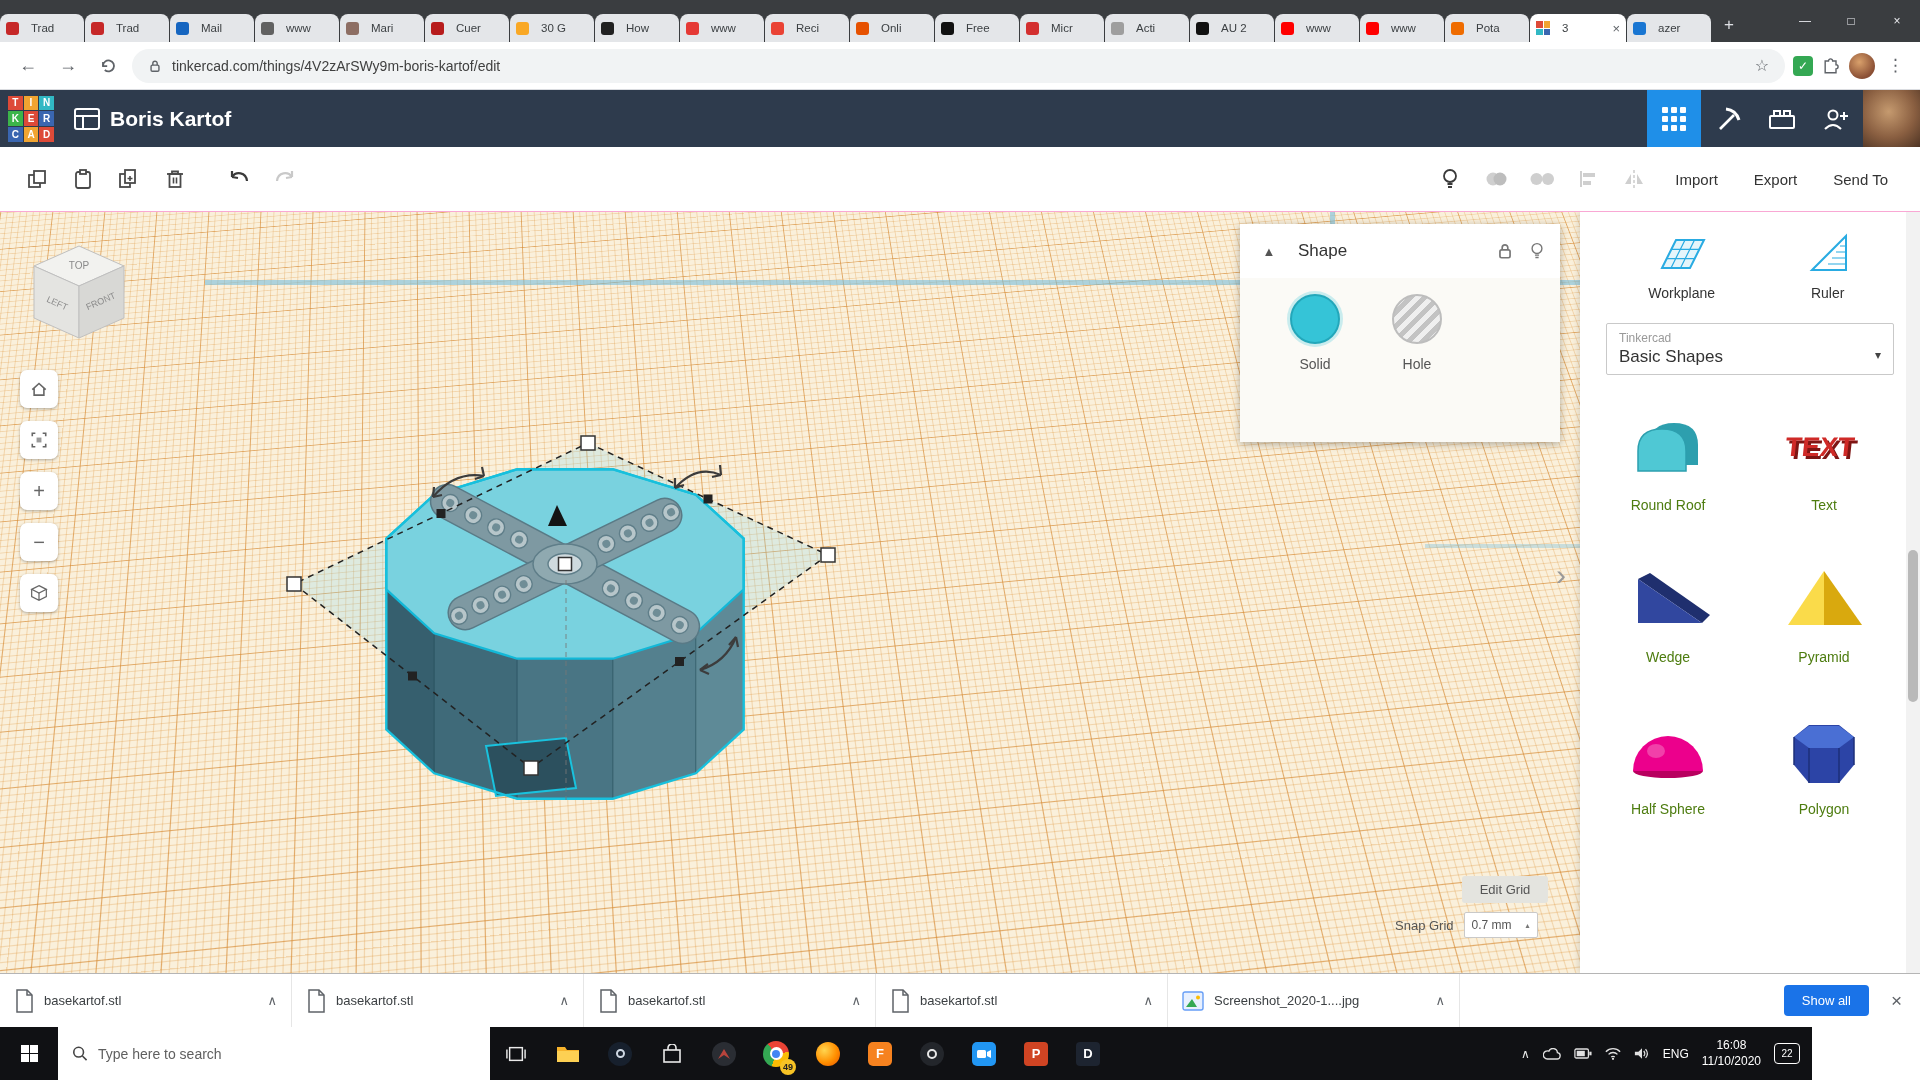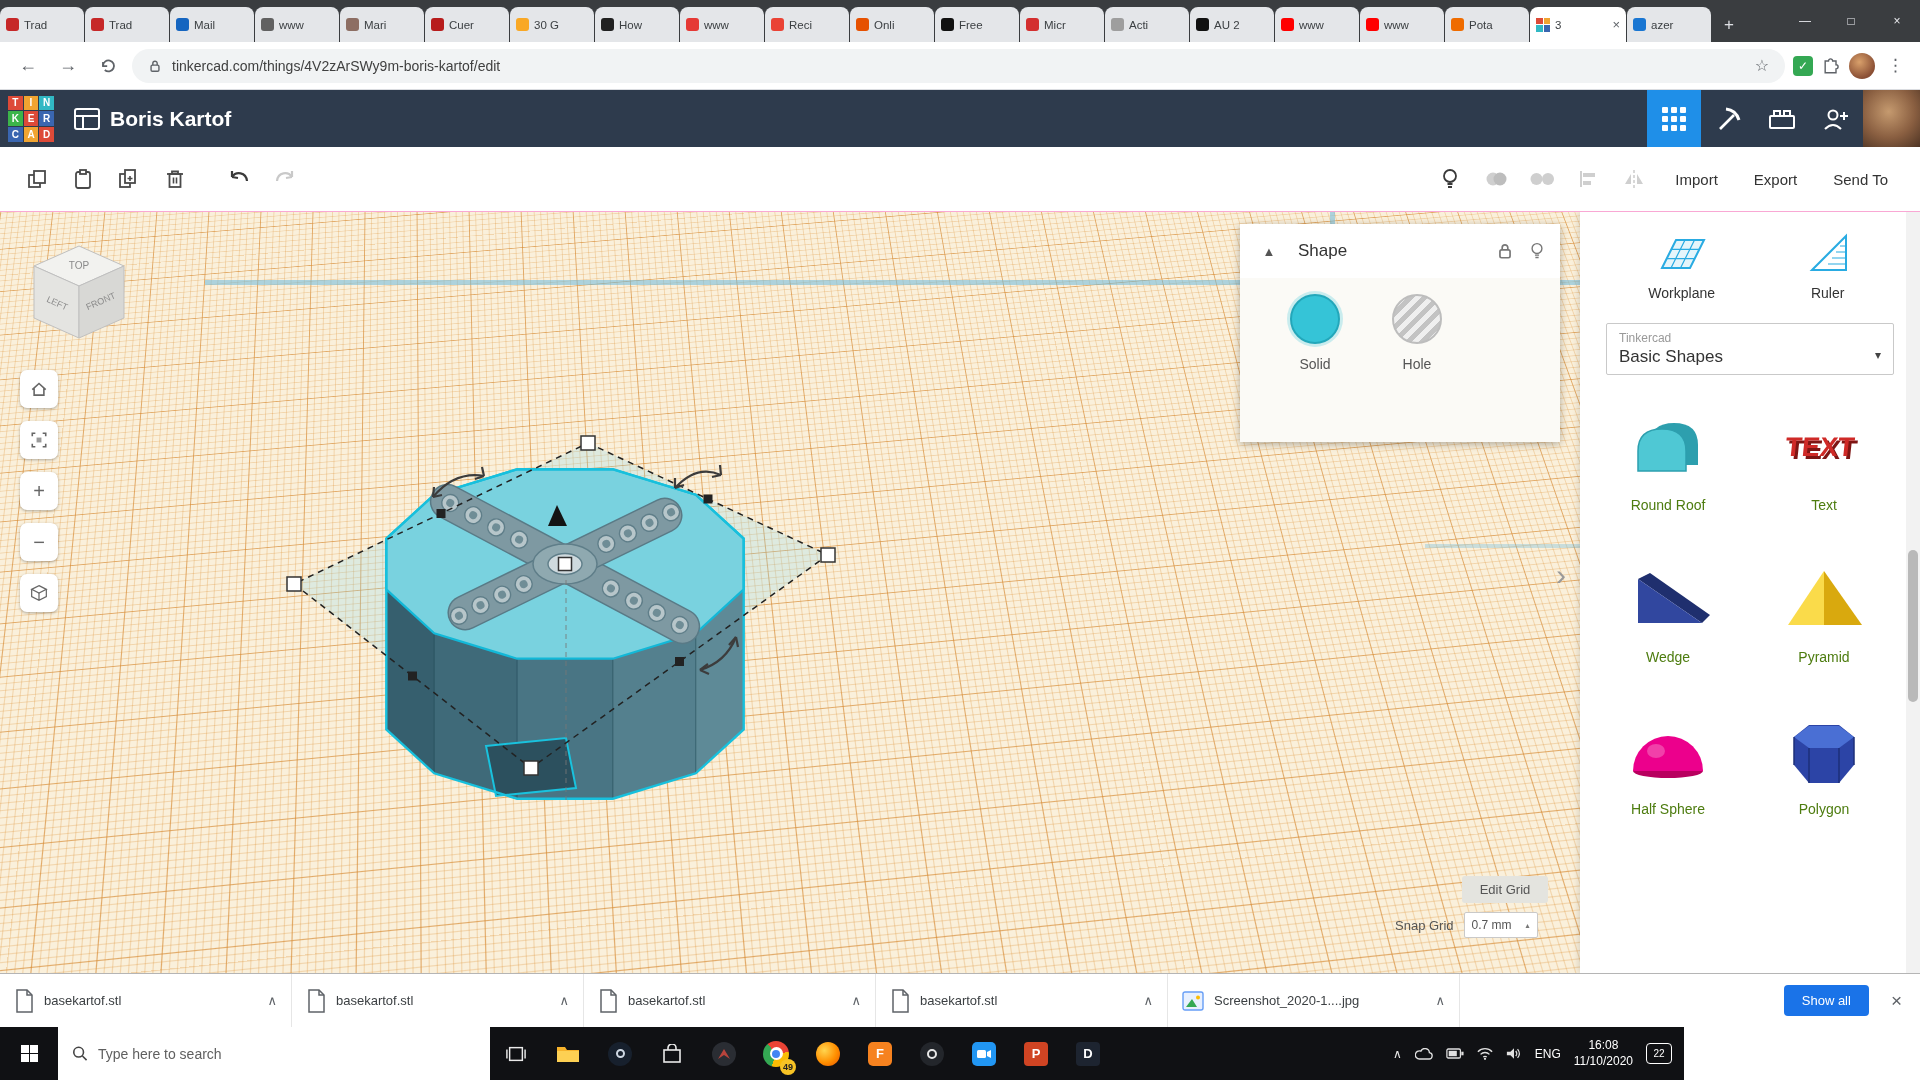--- a/index.html
+++ b/index.html
@@ -1,20 +1,20 @@
 <!DOCTYPE html>
 <html><head>
 <meta charset="utf-8">
 <style>
 *{margin:0;padding:0;box-sizing:border-box}
 html,body{width:1920px;height:1080px;overflow:hidden}
 body{position:relative;font-family:"Liberation Sans",sans-serif;background:#fff;color:#222}
 
 .tabstrip{position:absolute;top:0;left:0;width:1920px;height:42px;background:#3a3d40;display:flex;align-items:flex-end}
-.tab{width:84px;height:35px;margin:0 1px 0 0;background:#e4e6e9;border-radius:8px 8px 0 0;display:flex;align-items:center;gap:5px;padding:0 6px;overflow:hidden;flex:none}
+.tab{width:84px;height:28px;margin:0 1px 0 0;background:#e4e6e9;border-radius:8px 8px 0 0;display:flex;align-items:center;gap:12px;padding:0 6px;overflow:hidden;flex:none}
 .tab.active{background:#fff;width:96px}
 .fav{width:13px;height:13px;border-radius:3px;flex:none;background:#888}
 .tl{font-size:11.5px;color:#3c4043;white-space:nowrap;overflow:hidden;flex:1}
 .tclose{font-size:13px;color:#5f6368;flex:none}
 .tcfav{width:14px;height:14px;display:grid;grid-template-columns:1fr 1fr;gap:1px;flex:none}
 .tcfav i{display:block}
 .newtab{width:34px;height:35px;display:flex;align-items:center;justify-content:center;color:#dfe1e5;font-size:17px}
 .wincontrols{margin-left:auto;display:flex;height:42px}
 .wc{width:46px;display:flex;align-items:center;justify-content:center;color:#e8eaed;font-size:12px}
 
@@ -91,21 +91,21 @@
 .scrolltrack{position:absolute;right:0;top:0;width:14px;height:100%;background:#f2f2f2}
 .scrollthumb{position:absolute;left:2px;top:338px;width:10px;height:152px;background:#b9b9b9;border-radius:5px}
 
 .dlbar{position:absolute;top:973px;left:0;width:1920px;height:54px;background:#fff;border-top:1px solid #b5b5b5;display:flex;align-items:stretch}
 .dchip{width:292px;display:flex;align-items:center;gap:10px;padding:0 14px;border-right:1px solid #e6e6e6}
 .dname{font-size:13px;color:#3c4043;white-space:nowrap;overflow:hidden;flex:1}
 .dcaret{color:#5f6368;font-size:13px}
 .showall{margin-left:auto;align-self:center;background:#1a73e8;color:#fff;font-size:13px;padding:8px 18px;border-radius:4px;margin-right:22px}
 .dclose{align-self:center;color:#5f6368;font-size:19px;margin-right:18px}
 
-.taskbar{position:absolute;top:1027px;left:0;width:1684px;height:53px;background:#101114;display:flex;align-items:stretch;color:#fff}
+.taskbar{position:absolute;top:1027px;left:0;width:1812px;height:53px;background:#101114;display:flex;align-items:stretch;color:#fff}
 .tb-start{width:58px;display:flex;align-items:center;justify-content:center}
 .tb-search{width:432px;background:#fff;display:flex;align-items:center;gap:10px;padding:0 14px}
 .tb-search input{border:none;outline:none;font-size:14px;color:#444;width:100%;font-family:"Liberation Sans",sans-serif;background:transparent}
 .tb-search input::placeholder{color:#5f5f5f;opacity:1}
 .ticon{width:52px;display:flex;align-items:center;justify-content:center;position:relative}
 .badge{position:absolute;right:6px;bottom:5px;min-width:16px;height:16px;border-radius:8px;background:#f7c325;color:#222;font-size:9px;font-weight:bold;display:flex;align-items:center;justify-content:center;padding:0 2px}
 .circ{border-radius:50%}
 .appletter{display:flex;align-items:center;justify-content:center;font-weight:bold;color:#fff;font-size:13px}
 .tray{margin-left:auto;display:flex;align-items:center;gap:13px;padding-right:12px}
 .trayglyph{font-size:12px;color:#e8e8e8}

